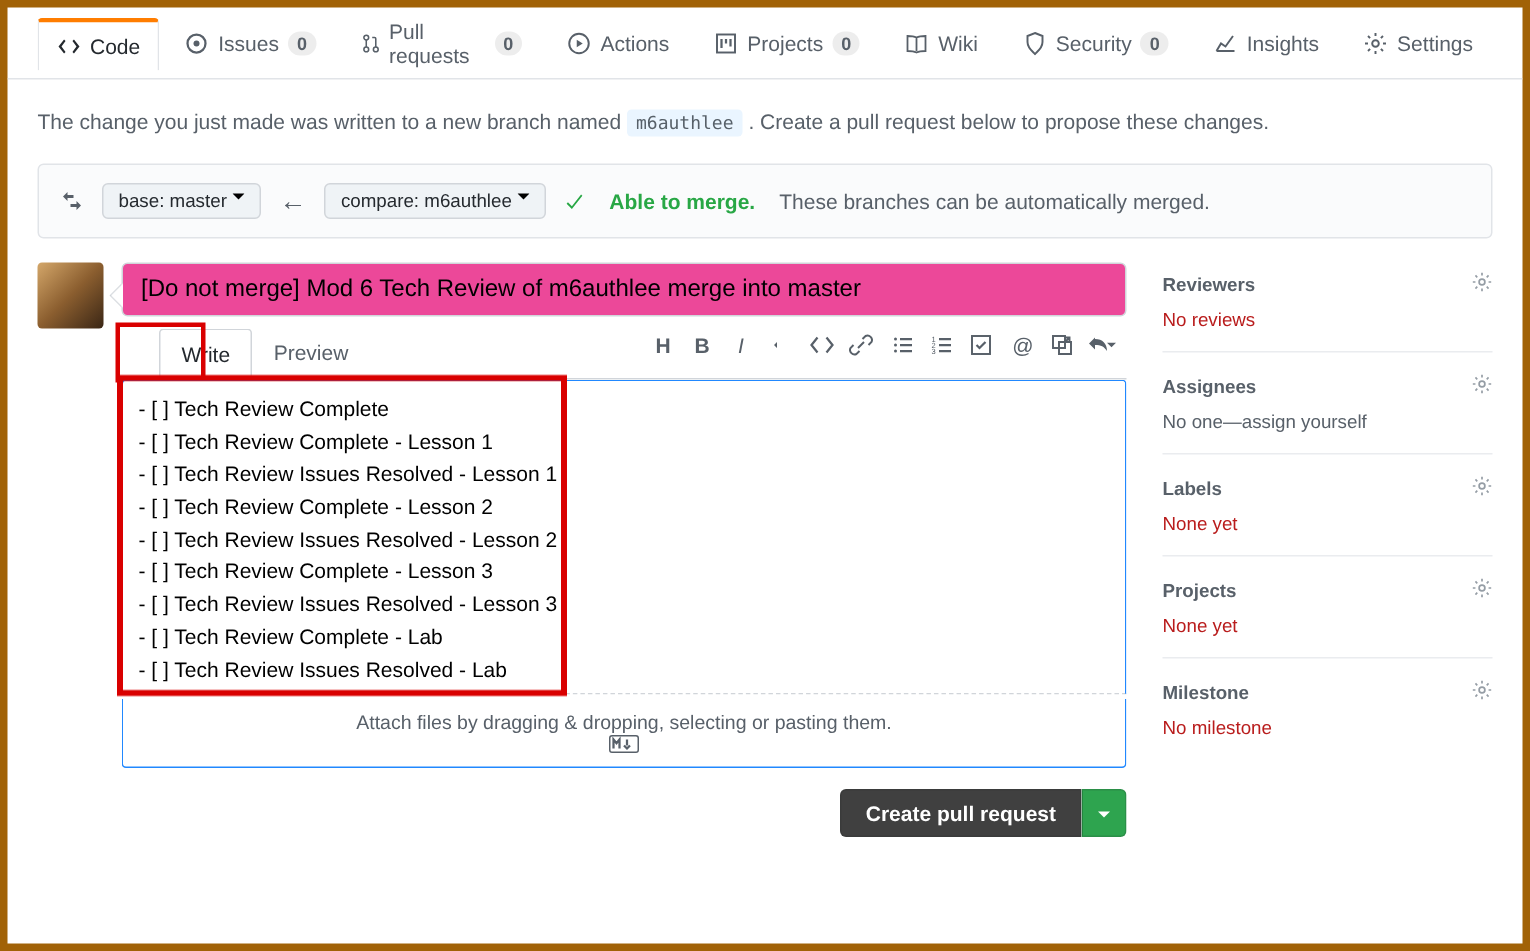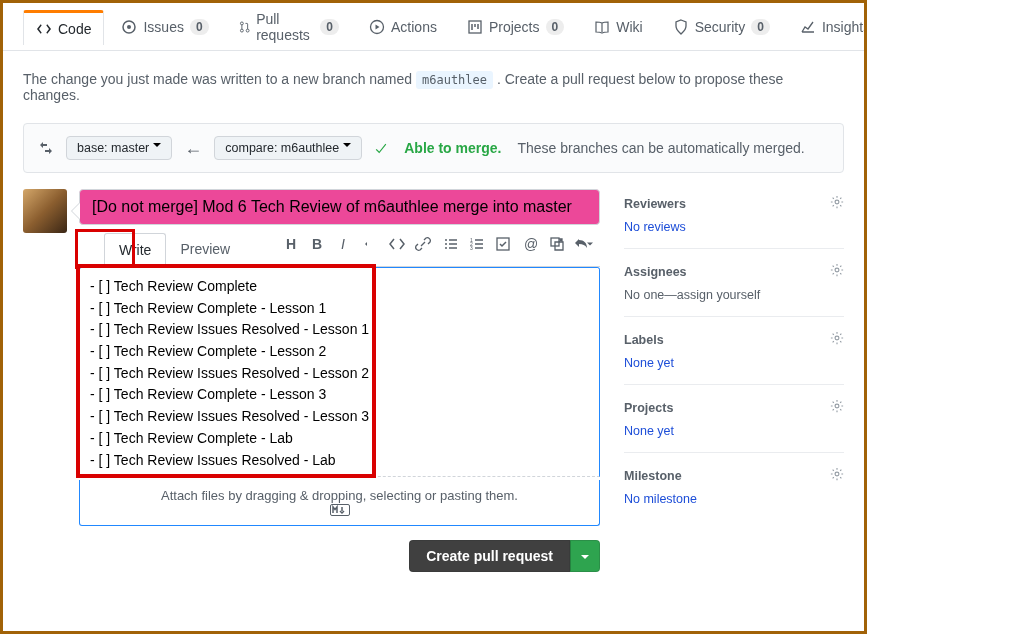--- a/index.html
+++ b/index.html
@@ -1,17 +1,17 @@
 <!DOCTYPE html>
 <html><head>
 <meta charset="utf-8">
 <style>
 * { box-sizing: border-box; margin: 0; padding: 0; }
 body { font-family: -apple-system, BlinkMacSystemFont, "Segoe UI", Helvetica, Arial, sans-serif; font-size: 14px; color: #24292e; background: #fff; }
-.container { width: 867px; height: 634px; border: 3px solid #a16207; overflow: hidden; }
+.container { width: 1020px; height: 634px; border: 5px solid #a16207; overflow: hidden; }
 .tabnav { border-bottom: 1px solid #e1e4e8; padding: 0 20px; display: flex; align-items: center; height: 48px; gap: 4px; }
 .tabnav-item { display: flex; align-items: center; padding: 8px 12px; cursor: pointer; color: #586069; border: 1px solid transparent; border-bottom: none; gap: 6px; }
 .tabnav-item.selected { background: #fff; border-color: #ff7d00 #e1e4e8 transparent #e1e4e8; border-top-width: 3px; border-radius: 3px 3px 0 0; color: #24292e; margin-bottom: -1px; }
 .tabnav-item svg { fill: currentColor; }
 .counter { background: #ededed; color: #586069; border-radius: 10px; padding: 1px 6px; font-size: 12px; font-weight: 600; }
 .content { padding: 20px; }
 h1.title { font-size: 28px; font-weight: 400; margin-bottom: 6px; }
 .subtitle { color: #586069; margin-bottom: 20px; }
 .branch-name { background: #eaf5ff; color: #576069; padding: 2px 6px; border-radius: 3px; font-family: SFMono-Regular, Consolas, monospace; font-size: 12px; }
 .range-editor { border: 1px solid #e1e4e8; border-radius: 4px; background: #fafbfc; padding: 12px 14px; margin-bottom: 16px; display: flex; align-items: center; gap: 12px; }
@@ -38,21 +38,21 @@
 .body-wrap { position: relative; }
 .body-area { width: 100%; height: 210px; border: 1.5px solid #2188ff; border-bottom: 1px dashed #d1d5da; border-radius: 3px 3px 0 0; padding: 8px 10px; font-size: 14px; font-family: inherit; resize: none; overflow-y: scroll; line-height: 1.55; }
 .highlight-body { position: absolute; left: -3px; top: -3px; width: 300px; height: 214px; border: 4px solid #d90000; pointer-events: none; }
 .attach-row { border: 1.5px solid #2188ff; border-top: none; border-radius: 0 0 3px 3px; padding: 8px 10px; color: #586069; font-size: 13px; display: flex; justify-content: space-between; align-items: center; flex-direction: column; }
 .action-row { display: flex; justify-content: flex-end; margin-top: 14px; gap: 0; }
 .btn-primary { background: #404040; color: #fff; border: 1px solid rgba(27,31,35,.15); padding: 7px 16px; border-radius: 4px 0 0 4px; font-weight: 600; font-size: 14px; cursor: pointer; }
 .btn-caret { background: #2ea44f; color: #fff; border: 1px solid rgba(27,31,35,.15); border-left-color: rgba(0,0,0,.2); padding: 7px 10px; border-radius: 0 4px 4px 0; cursor: pointer; }
 .sidebar { width: 220px; }
 .side-section { border-bottom: 1px solid #eaecef; padding: 14px 0; }
 .side-head { display: flex; justify-content: space-between; align-items: center; color: #586069; font-weight: 600; font-size: 12.5px; margin-bottom: 8px; }
-.side-val { color: #1d4ed8; font-size: 12.5px; }
+.side-val { color: #b91c1c; font-size: 12.5px; }
 .side-link { color: #586069; }
 .gear { color: #959da5; cursor: pointer; }
 .arrow-swap { color: #586069; }
 </style>
 </head>
 <body>
 
 <div class="container">
   <nav class="tabnav">
     <div class="tabnav-item selected">

